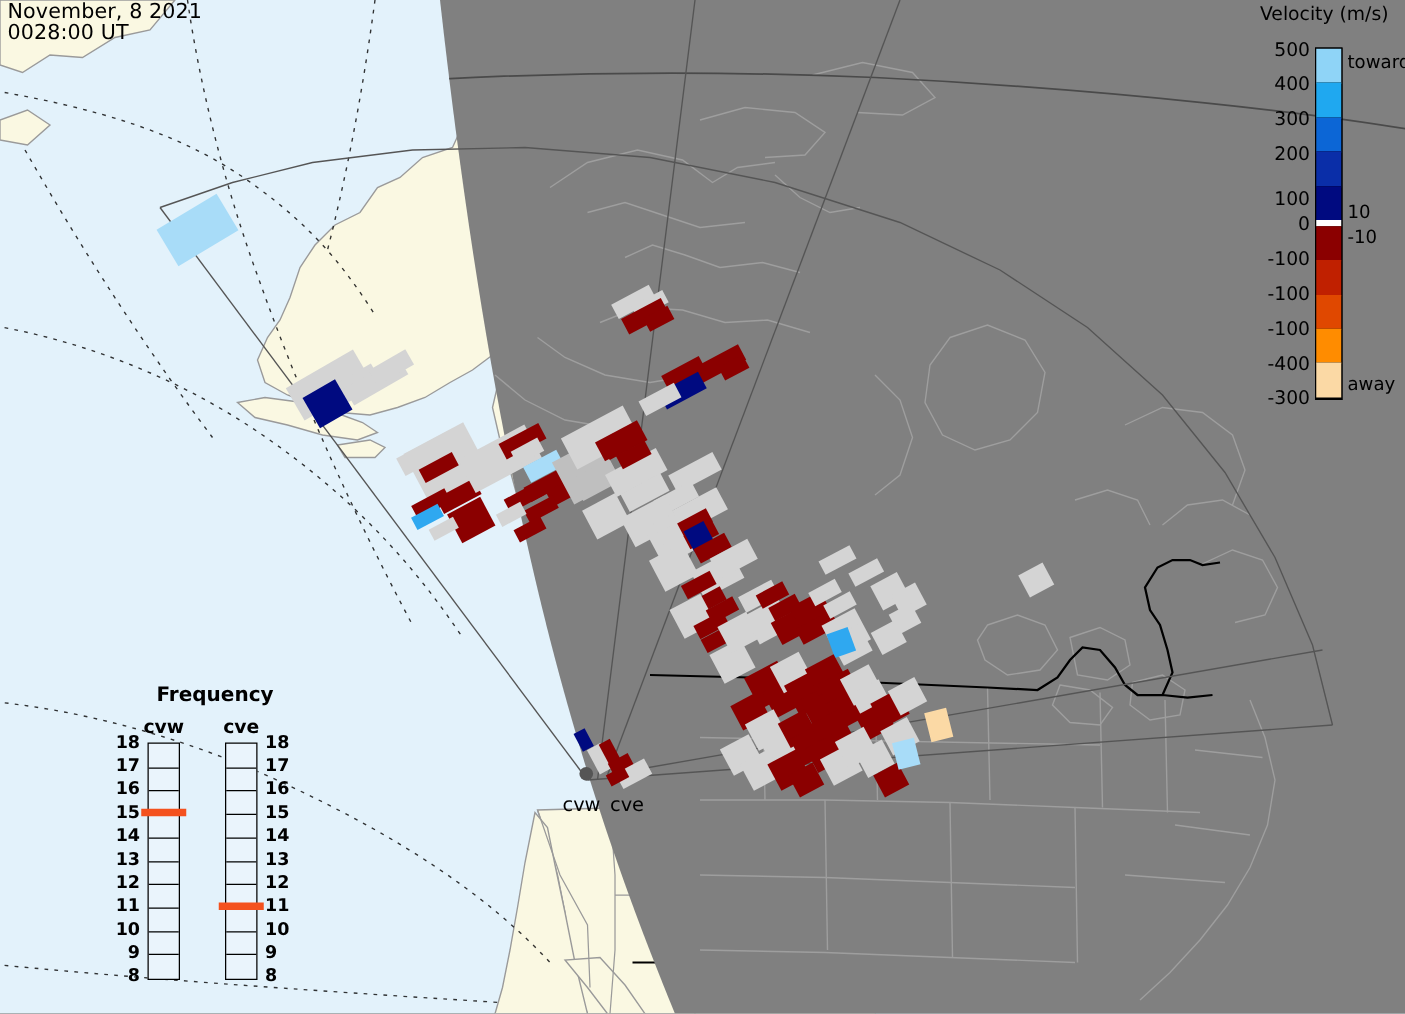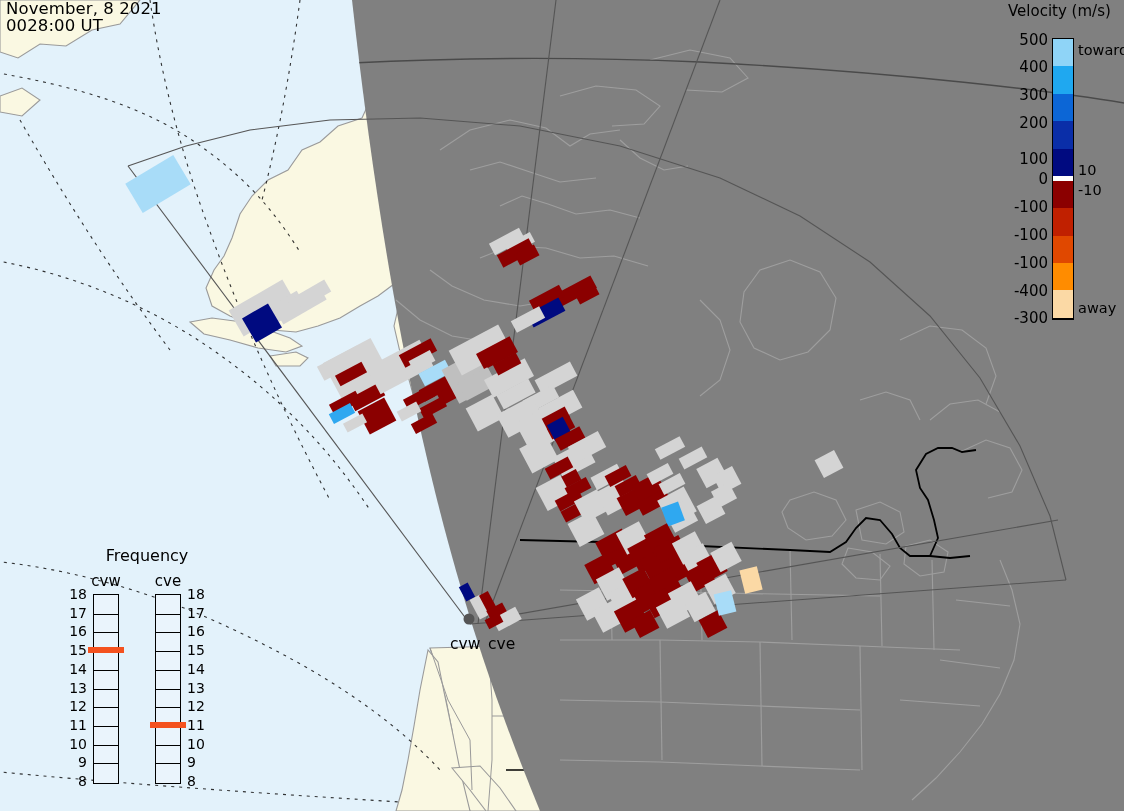--- a/index.html
+++ b/index.html
@@ -23,21 +23,21 @@
               font-size:15px;color:#000;white-space:nowrap;}
   #cbar{position:absolute;left:52px;top:38px;width:22px;height:282px;
         border:1.6px solid #000;box-sizing:border-box;background:#000;}
   .cbseg{position:absolute;left:0;width:100%;}
   .cbtick{position:absolute;right:76px;font-size:15px;color:#000;
           text-align:right;white-space:nowrap;transform:translateY(-50%);width:60px;}
   .cbside{position:absolute;left:78px;font-size:14.5px;color:#000;
           white-space:nowrap;transform:translateY(-50%);}
 
   
-  #freq-wrap{position:absolute;left:67px;top:546px;width:160px;height:250px;z-index:40;}
+  #freq-wrap{position:absolute;left:92px;top:546px;width:160px;height:250px;z-index:40;font-weight:bold;}
   #freq-title{position:absolute;left:0;top:0;width:160px;text-align:center;
               font-size:16px;color:#000;}
   .fq-col{position:absolute;top:26px;}
   .fq-name{position:absolute;top:0;width:46px;text-align:center;font-size:15px;color:#000;}
   .fq-bar{position:absolute;top:22px;width:26px;height:190px;border:1.4px solid #000;
           background:#EAF4FC;box-sizing:border-box;}
   .fq-div{position:absolute;left:0;width:100%;height:0;border-top:1.2px solid #000;}
   .fq-mark{position:absolute;height:6px;background:#F4511E;}
   .fq-lab{position:absolute;font-size:14px;color:#000;white-space:nowrap;
           transform:translateY(-50%);}

